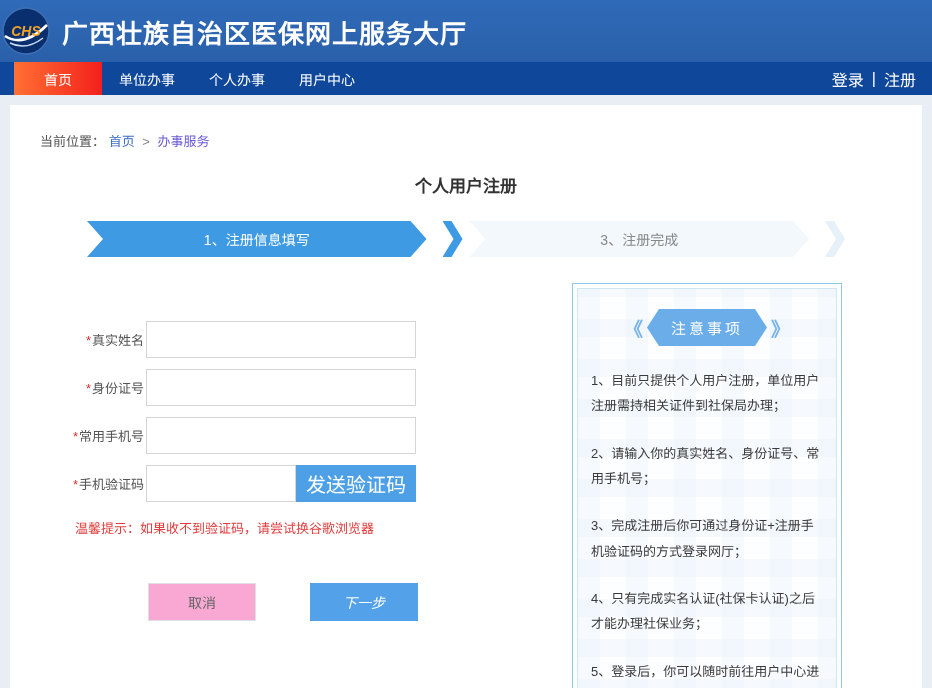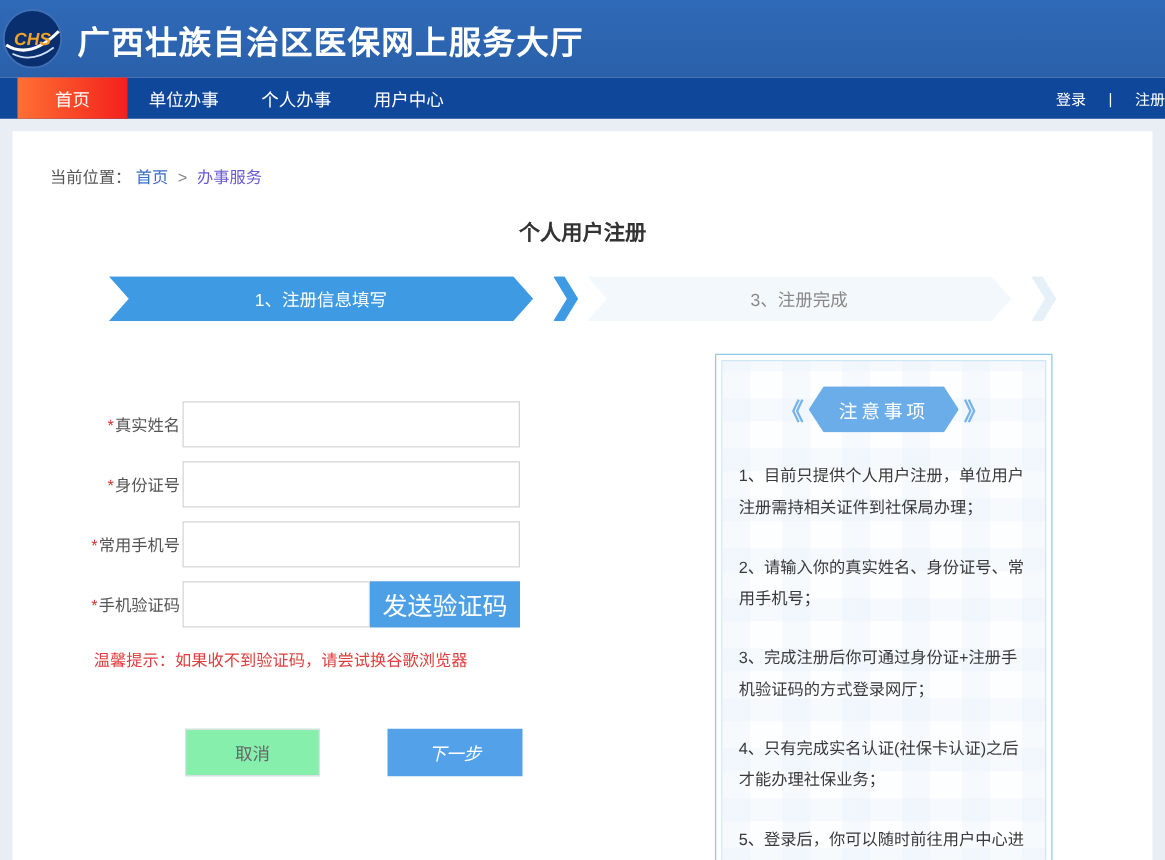--- a/index.html
+++ b/index.html
@@ -11,22 +11,22 @@
   
   .hdr { height:62px; background:linear-gradient(180deg,#2f6ab8,#2a60a9);
          display:flex; align-items:center; padding-left:2px; }
   .logo { width:48px; height:48px; flex:0 0 48px; }
   .hdr-title { color:#fff; font-size:26px; font-weight:700; margin-left:12px; letter-spacing:1px; }
   
   .nav { height:33px; background:#0f479a; display:flex; align-items:stretch; padding-left:14px; }
   .nav-item { width:90px; display:flex; align-items:center; justify-content:center;
               color:#fff; font-size:14px; cursor:pointer; }
   .nav-item.active { width:88px; background:linear-gradient(90deg,#ff7033,#f3201c); }
-  .nav-right { margin-left:auto; display:flex; align-items:center; padding-right:0;
-               color:#fff; font-size:12px; gap:18px; }
+  .nav-right { margin-left:auto; display:flex; align-items:center; padding-right:16px;
+               color:#fff; font-size:16px; gap:8px; }
   .nav-right a { color:#fff; text-decoration:none; cursor:pointer; }
   
   .main { margin:10px 10px 0; background:#fff; height:583px; padding:0 30px; }
   .crumb { padding-top:26px; font-size:13px; color:#555; }
   .crumb a { text-decoration:none; cursor:pointer; }
   .crumb .home { color:#3b6bc5; }
   .crumb .sep { color:#888; margin:0 4px; }
   .crumb .cur { color:#6a5ad8; }
   .page-title { text-align:center; font-size:17px; font-weight:700; color:#333; margin-top:22px; }
   
@@ -46,21 +46,21 @@
   .frow { display:flex; align-items:center; margin-bottom:11px; }
   .flabel { width:106px; text-align:right; padding-right:2px; font-size:13px; color:#555; }
   .req { color:#d9342b; margin-right:1px; font-size:13px; }
   .tinput { width:270px; height:37px; border:1px solid #d5d5d5; background:#fff;
             font-size:14px; padding:0 8px; outline:none; }
   .tinput.short { width:150px; }
   .send-btn { width:120px; height:37px; background:#4da0e6; color:#fff; border:none;
               font-size:20px; cursor:pointer; }
   .warning { color:#e03e3e; font-size:13px; margin:16px 0 0 35px; }
   .btn-row { display:flex; margin-top:46px; }
-  .btn-cancel { margin-left:108px; width:108px; height:38px; background:#86efac;
+  .btn-cancel { margin-left:108px; width:108px; height:38px; background:#f9a8d4;
                 border:1px solid #dcdfe6; color:#666; font-size:14px; cursor:pointer;text-align:center; }
   .btn-next { margin-left:54px; width:108px; height:38px; background:#53a2e9;
               border:none; color:#fff; font-size:14px; cursor:pointer;font-style:italic; }
   
   .notice-col { width:270px; margin-left:auto; margin-right:50px; align-self:flex-start;
                 border:1px solid #8ec9e9; padding:4px; background:#fff; }
   .notice-inner { border:1px solid #cfe7f5; padding:16px 13px 6px; min-height:380px;
     background:
       repeating-linear-gradient(0deg, rgba(226,238,248,.28) 0 18px, transparent 18px 40px),
       repeating-linear-gradient(90deg, rgba(226,238,248,.28) 0 22px, transparent 22px 48px),

